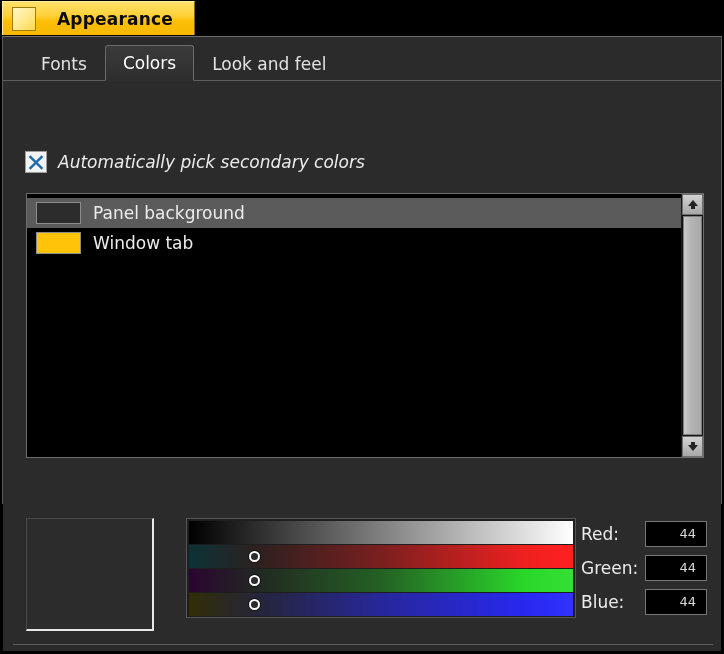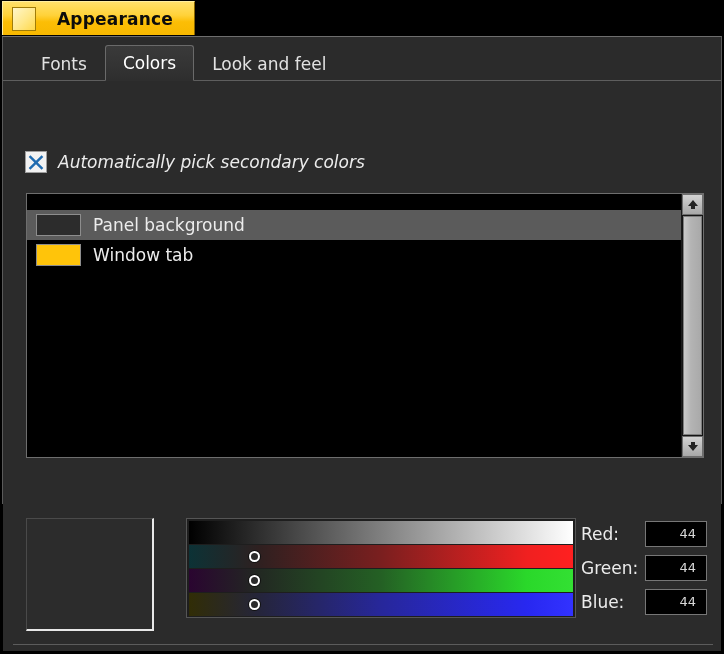--- a/index.html
+++ b/index.html
@@ -133,21 +133,21 @@
     left: 23px; top: 112px;
     width: 678px; height: 265px;
     background: #000000;
     border: 1px solid #6e6e6e;
     box-sizing: border-box;
     display: flex;
   }
   #list {
     flex: 1;
     overflow: hidden;
-    padding-top: 16px;
+    padding-top: 4px;
   }
   .list-item {
     height: 30px;
     display: flex;
     align-items: center;
     padding-left: 9px;
     color: #ececec;
     font-size: 17px;
   }
   .list-item.selected {

